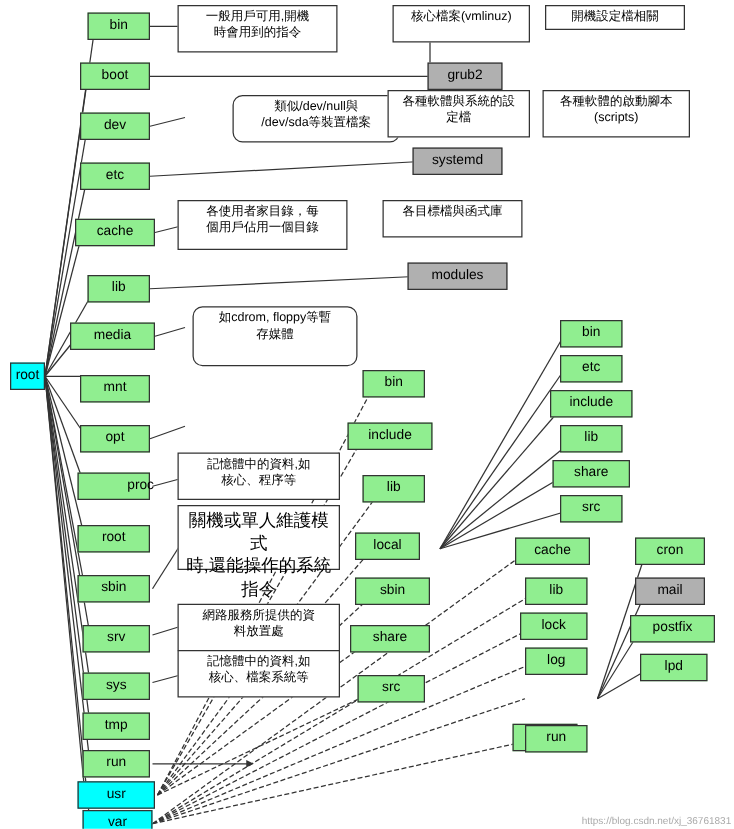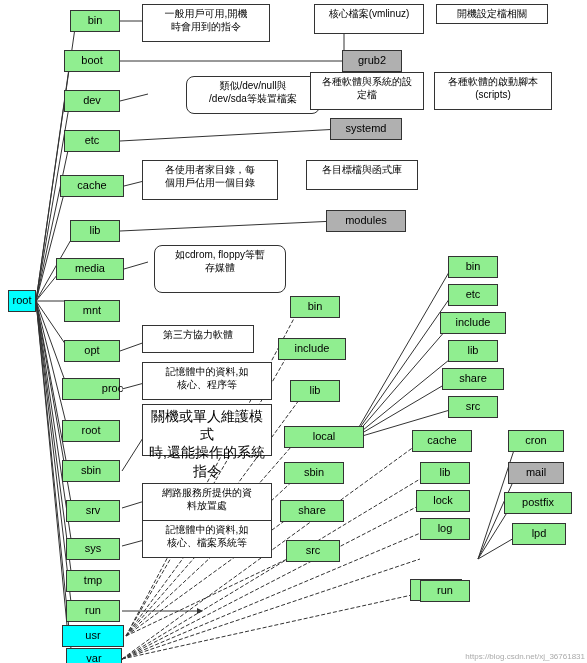--- a/index.html
+++ b/index.html
@@ -161,21 +161,21 @@
   <div class="node cyan" style="left:62px;top:625px;width:62px;height:22px;">usr</div>
   <div class="node cyan" style="left:66px;top:648px;width:56px;height:22px;">var</div>
 
   <div class="node gray" style="left:342px;top:50px;width:60px;height:22px;">grub2</div>
   <div class="node gray" style="left:330px;top:118px;width:72px;height:22px;">systemd</div>
   <div class="node gray" style="left:326px;top:210px;width:80px;height:22px;">modules</div>
 
   <div class="node green" style="left:290px;top:296px;width:50px;height:22px;">bin</div>
   <div class="node green" style="left:278px;top:338px;width:68px;height:22px;">include</div>
   <div class="node green" style="left:290px;top:380px;width:50px;height:22px;">lib</div>
-  <div class="node green" style="left:284px;top:426px;width:80px;height:22px;">local</div>
+  <div class="node green" style="left:284px;top:426px;width:52px;height:22px;">local</div>
   <div class="node green" style="left:284px;top:462px;width:60px;height:22px;">sbin</div>
   <div class="node green" style="left:280px;top:500px;width:64px;height:22px;">share</div>
   <div class="node green" style="left:286px;top:540px;width:54px;height:22px;">src</div>
 
   <div class="node green" style="left:448px;top:256px;width:50px;height:22px;">bin</div>
   <div class="node green" style="left:448px;top:284px;width:50px;height:22px;">etc</div>
   <div class="node green" style="left:440px;top:312px;width:66px;height:22px;">include</div>
   <div class="node green" style="left:448px;top:340px;width:50px;height:22px;">lib</div>
   <div class="node green" style="left:442px;top:368px;width:62px;height:22px;">share</div>
   <div class="node green" style="left:448px;top:396px;width:50px;height:22px;">src</div>
@@ -218,23 +218,20 @@
     各使用者家目錄，每<br>個用戶佔用一個目錄
   </div>
   <div class="label-box" style="left:306px;top:160px;width:112px;height:30px;font-size:10px;">
     各目標檔與函式庫
   </div>
 
   <div class="label-box curved" style="left:154px;top:245px;width:132px;height:48px;font-size:10px;">
     如cdrom, floppy等暫<br>存媒體
   </div>
 
-  <div class="label-box" style="left:142px;top:325px;width:112px;height:28px;font-size:10px;">
-    第三方協力軟體
-  </div>
 
   <div class="label-box" style="left:142px;top:362px;width:130px;height:38px;font-size:10px;">
     記憶體中的資料,如<br>核心、程序等
   </div>
 
   <div class="label-box" style="left:142px;top:404px;width:130px;height:52px;font-size:14px;text-align:center;">
     關機或單人維護模式<br>時,還能操作的系統<br>指令
   </div>
 
   <div class="label-box" style="left:142px;top:483px;width:130px;height:38px;font-size:10px;">

